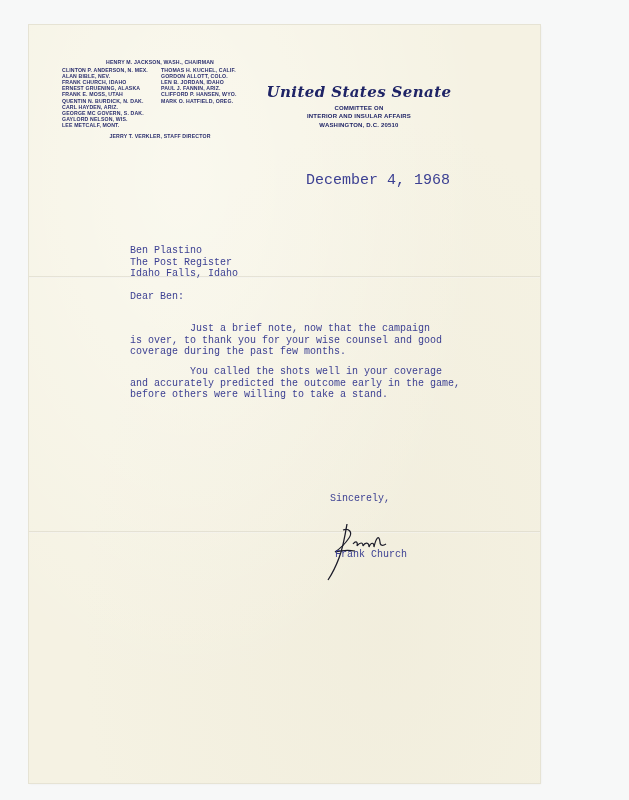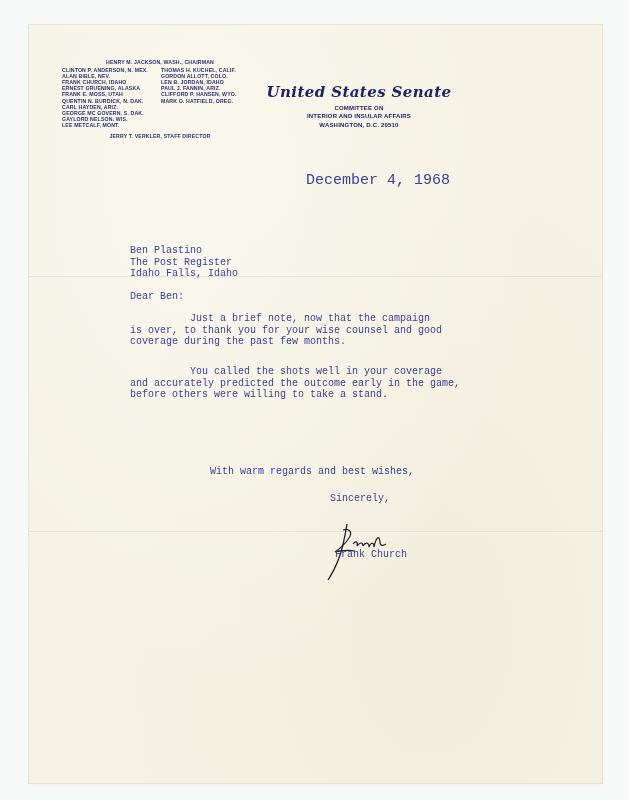--- a/index.html
+++ b/index.html
@@ -6,21 +6,21 @@
     body {
       width: 629px; height: 800px;
       background: #f7f8f8;
       position: relative;
       overflow: hidden;
       font-family: "Liberation Sans", sans-serif;
     }
     .paper {
       position: absolute;
       left: 29px; top: 25px;
-      width: 573px; height: 758px;
+      width: 511px; height: 758px;
       background: #f5f2e3;
       background-image:
         radial-gradient(ellipse at 30% 20%, rgba(255,255,250,0.5), rgba(255,255,250,0) 60%),
         radial-gradient(ellipse at 70% 80%, rgba(235,230,210,0.35), rgba(235,230,210,0) 60%);
       box-shadow: 0 0 0 1px #e6e3d4, 1px 1px 2px rgba(0,0,0,0.06);
     }
     .fold {
       position: absolute; left: 0; width: 100%; height: 2px;
       background: linear-gradient(to bottom, rgba(200,195,175,0.55), rgba(255,255,255,0.7));
     }
@@ -66,21 +66,21 @@
       color: #3b3f92;
       font-size: 10px;
       line-height: 11.6px;
       white-space: pre;
       position: absolute;
     }
     .date { left: 277px; top: 150px; font-size: 15px; }
     .address { left: 101px; top: 220px; }
     .salutation { left: 101px; top: 266px; }
     .para { left: 101px; }
-    .p1 { top: 288px; }
+    .p1 { top: 298px; }
     .p2 { top: 341px; }
     .p3 { top: 383px; }
     .closing { left: 181px; top: 441px; }
     .sincerely { left: 301px; top: 468px; text-align: center; }
     .signame { left: 306px; top: 524px; }
 
     .signature {
       position: absolute; left: 296px; top: 497px;
       width: 80px; height: 60px;
     }
@@ -132,21 +132,20 @@
 
   <div class="typed salutation">Dear Ben:</div>
 
   <div class="typed para p1">          Just a brief note, now that the campaign
 is over, to thank you for your wise counsel and good
 coverage during the past few months.</div>
   <div class="typed para p2">          You called the shots well in your coverage
 and accurately predicted the outcome early in the game,
 before others were willing to take a stand.</div>
 
-  <div class="typed closing">With warm regards and best wishes,</div>
   <div class="typed sincerely">Sincerely,</div>
 
   <svg class="signature" viewBox="0 0 80 60">
     <path d="M22 2 C 20 14, 18 26, 14 36 C 11 44, 7 52, 3 58" stroke="#1c1c2a" stroke-width="1.3" fill="none"></path>
     <path d="M18 8 C 24 6, 28 10, 24 16 C 20 22, 16 26, 10 30 C 18 28, 24 28, 30 29" stroke="#1c1c2a" stroke-width="1.2" fill="none"></path>
     <path d="M28 22 C 31 18, 33 20, 32 24 C 35 20, 38 20, 38 24 C 40 20, 44 20, 44 25 C 46 20, 49 20, 49 25 C 51 16, 54 12, 55 20 C 55 24, 58 24, 61 22" stroke="#1c1c2a" stroke-width="1.2" fill="none"></path>
   </svg>
 
   <div class="typed signame">Frank Church</div>
 </div>

